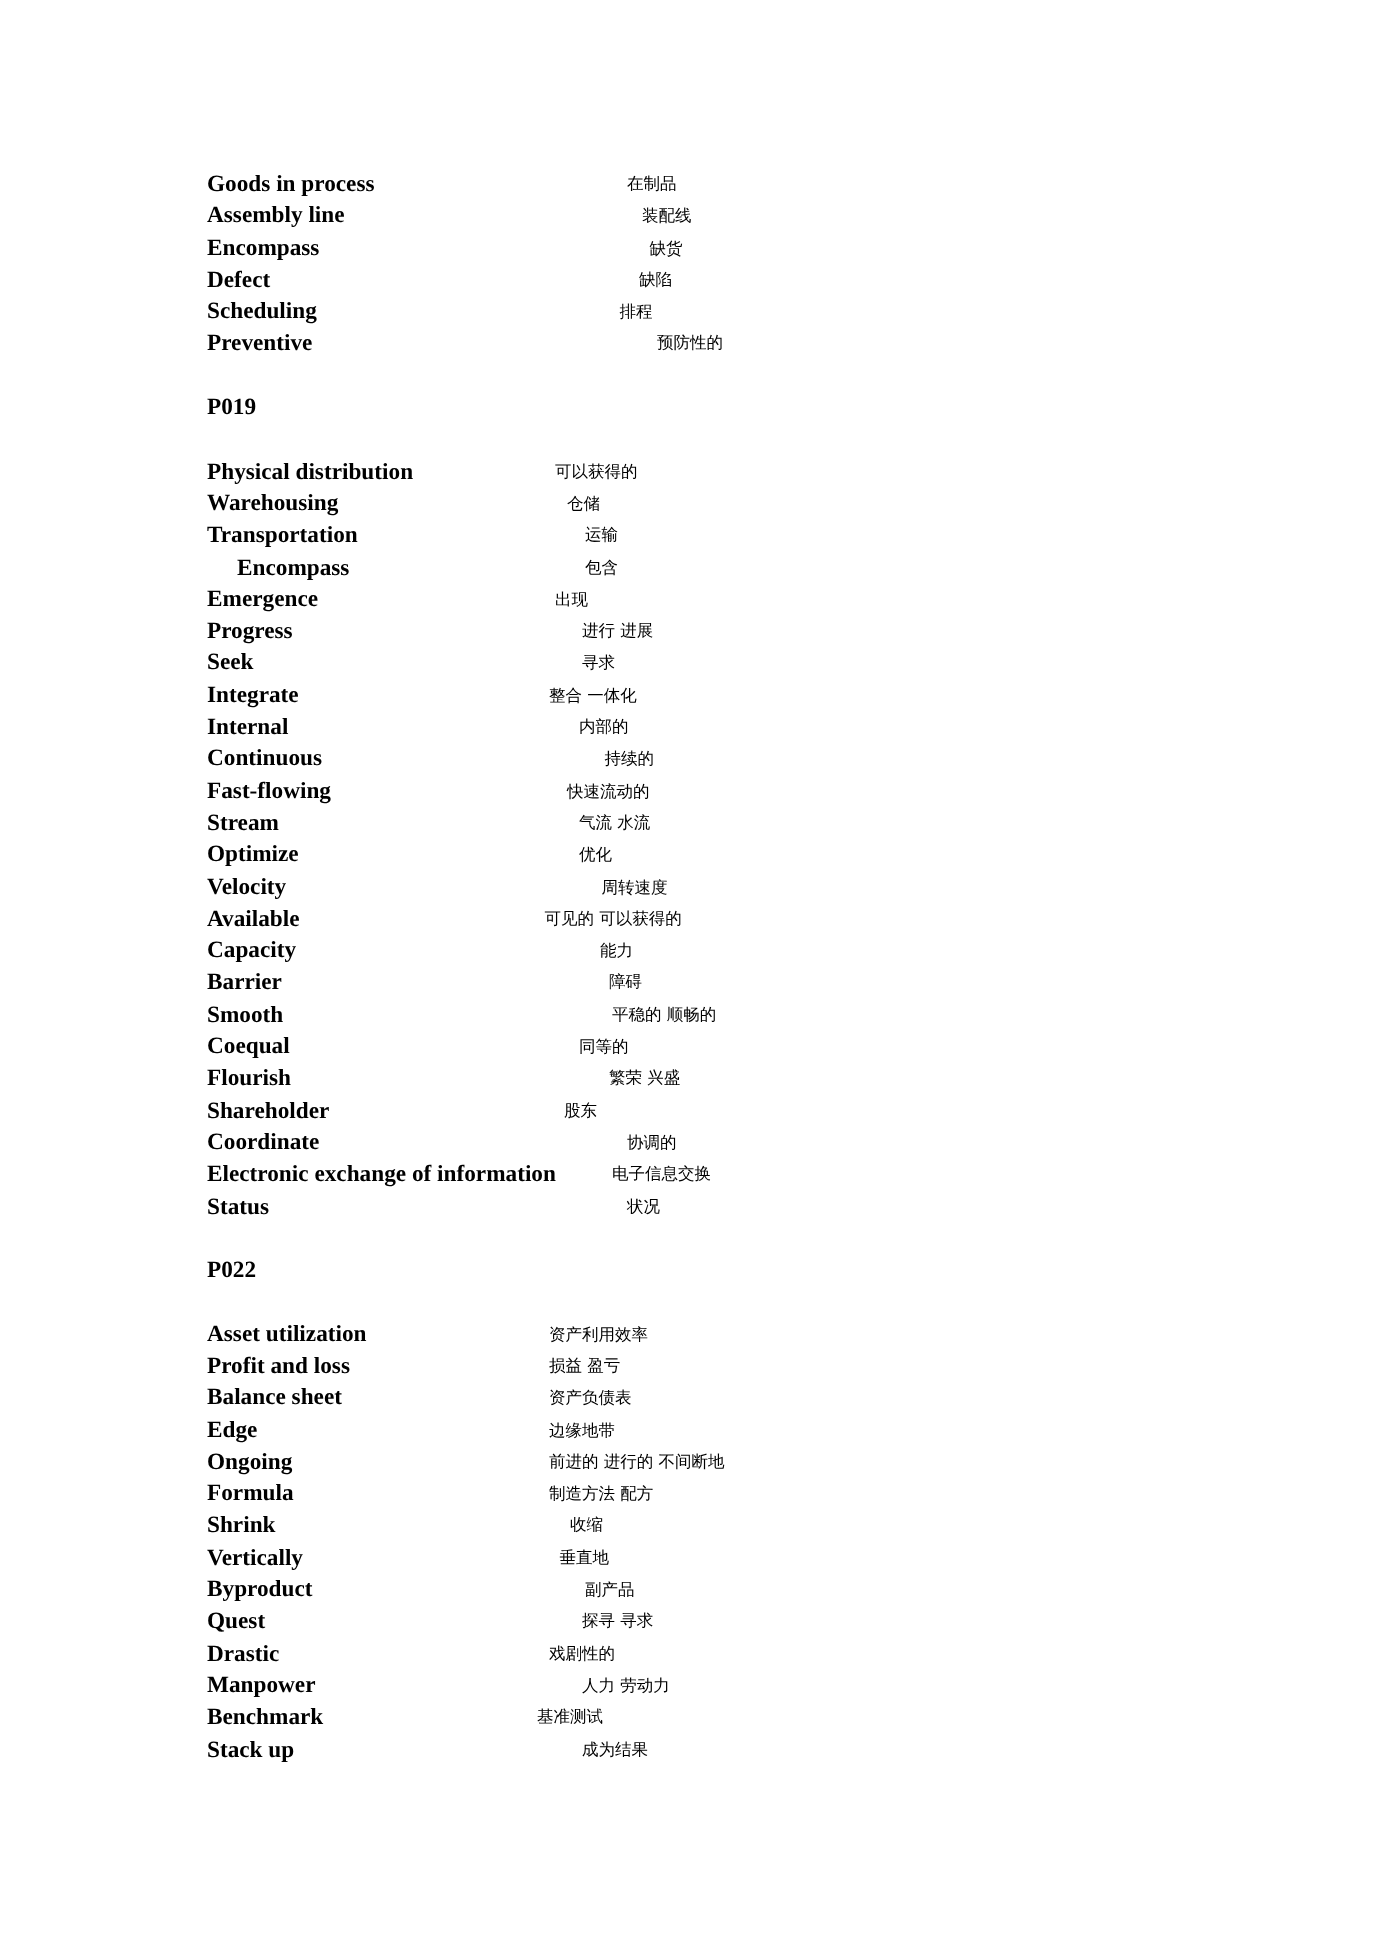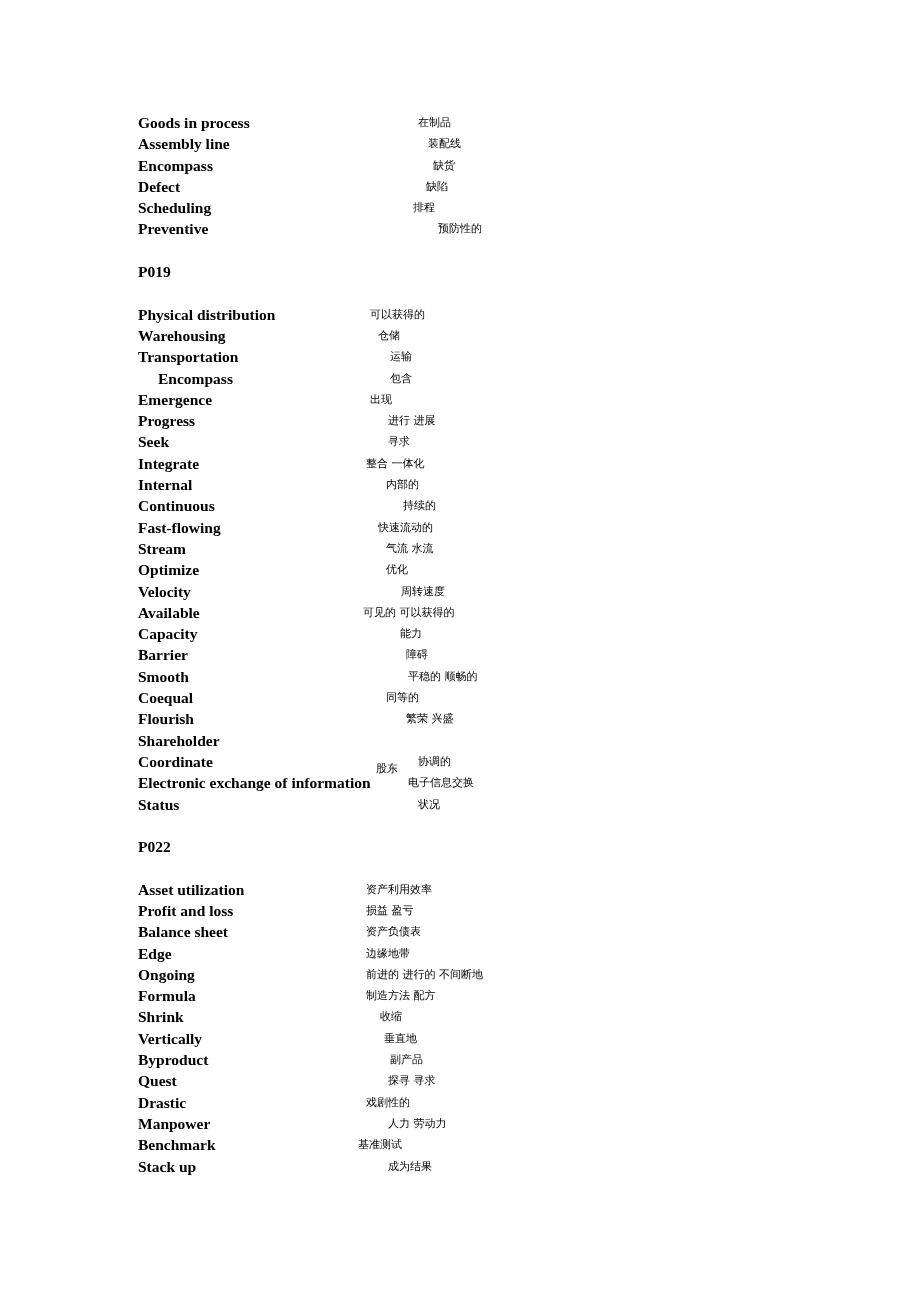--- a/index.html
+++ b/index.html
@@ -90,35 +90,35 @@
       <div class="row" style="position: relative;"><span class="term">Fast-flowing</span><span class="gloss" style="margin-left: 0px; position: absolute; left: 240px;">快速流动的</span></div>
       <div class="row" style="position: relative;"><span class="term">Stream</span><span class="gloss" style="margin-left: 0px; position: absolute; left: 248px;">气流  水流</span></div>
       <div class="row" style="position: relative;"><span class="term">Optimize</span><span class="gloss" style="margin-left: 0px; position: absolute; left: 248px;">优化</span></div>
       <div class="row" style="position: relative;"><span class="term">Velocity</span><span class="gloss" style="margin-left: 0px; position: absolute; left: 263px;">周转速度</span></div>
       <div class="row" style="position: relative;"><span class="term">Available</span><span class="gloss" style="margin-left: 0px; position: absolute; left: 225px;">可见的  可以获得的</span></div>
       <div class="row" style="position: relative;"><span class="term">Capacity</span><span class="gloss" style="margin-left: 0px; position: absolute; left: 262px;">能力</span></div>
       <div class="row" style="position: relative;"><span class="term">Barrier</span><span class="gloss" style="margin-left: 0px; position: absolute; left: 268px;">障碍</span></div>
       <div class="row" style="position: relative;"><span class="term">Smooth</span><span class="gloss" style="margin-left: 0px; position: absolute; left: 270px;">平稳的  顺畅的</span></div>
       <div class="row" style="position: relative;"><span class="term">Coequal</span><span class="gloss" style="margin-left: 0px; position: absolute; left: 248px;">同等的</span></div>
       <div class="row" style="position: relative;"><span class="term">Flourish</span><span class="gloss" style="margin-left: 0px; position: absolute; left: 268px;">繁荣  兴盛</span></div>
-      <div class="row" style="position: relative;"><span class="term">Shareholder</span><span class="gloss" style="margin-left: 0px; position: absolute; left: 238px; margin-top: 28px;">股东</span></div>
+      <div class="row" style="position: relative;"><span class="term">Shareholder</span><span class="gloss" style="margin-left: 0px; position: absolute; left: 238px;">股东</span></div>
       <div class="row" style="position: relative;"><span class="term">Coordinate</span><span class="gloss" style="margin-left: 0px; position: absolute; left: 280px;">协调的</span></div>
       <div class="row" style="position: relative;"><span class="term">Electronic exchange of information</span><span class="gloss" style="margin-left: 0px; position: absolute; left: 270px;">电子信息交换</span></div>
       <div class="row" style="position: relative;"><span class="term">Status</span><span class="gloss" style="margin-left: 0px; position: absolute; left: 280px;">状况</span></div>
       <div class="spacer"></div>
       <div class="section-head">P022</div>
       <div class="spacer"></div>
       <div class="row" style="position: relative;"><span class="term">Asset utilization</span><span class="gloss" style="margin-left: 0px; position: absolute; left: 228px;">资产利用效率</span></div>
       <div class="row" style="position: relative;"><span class="term">Profit and loss</span><span class="gloss" style="margin-left: 0px; position: absolute; left: 228px;">损益  盈亏</span></div>
       <div class="row" style="position: relative;"><span class="term">Balance sheet</span><span class="gloss" style="margin-left: 0px; position: absolute; left: 228px;">资产负债表</span></div>
       <div class="row" style="position: relative;"><span class="term">Edge</span><span class="gloss" style="margin-left: 0px; position: absolute; left: 228px;">边缘地带</span></div>
       <div class="row" style="position: relative;"><span class="term">Ongoing</span><span class="gloss" style="margin-left: 0px; position: absolute; left: 228px;">前进的  进行的  不间断地</span></div>
       <div class="row" style="position: relative;"><span class="term">Formula</span><span class="gloss" style="margin-left: 0px; position: absolute; left: 228px;">制造方法  配方</span></div>
       <div class="row" style="position: relative;"><span class="term">Shrink</span><span class="gloss" style="margin-left: 0px; position: absolute; left: 242px;">收缩</span></div>
-      <div class="row" style="position: relative;"><span class="term">Vertically</span><span class="gloss" style="margin-left: 11px; position: absolute; left: 235px;">垂直地</span></div>
+      <div class="row" style="position: relative;"><span class="term">Vertically</span><span class="gloss" style="margin-left: 0px; position: absolute; left: 235px;">垂直地</span></div>
       <div class="row" style="position: relative;"><span class="term">Byproduct</span><span class="gloss" style="margin-left: 0px; position: absolute; left: 252px;">副产品</span></div>
       <div class="row" style="position: relative;"><span class="term">Quest</span><span class="gloss" style="margin-left: 0px; position: absolute; left: 250px;">探寻  寻求</span></div>
       <div class="row" style="position: relative;"><span class="term">Drastic</span><span class="gloss" style="margin-left: 0px; position: absolute; left: 228px;">戏剧性的</span></div>
       <div class="row" style="position: relative;"><span class="term">Manpower</span><span class="gloss" style="margin-left: 0px; position: absolute; left: 250px;">人力  劳动力</span></div>
       <div class="row" style="position: relative;"><span class="term">Benchmark</span><span class="gloss" style="margin-left: 0px; position: absolute; left: 220px;">基准测试</span></div>
       <div class="row" style="position: relative;"><span class="term">Stack up</span><span class="gloss" style="margin-left: 0px; position: absolute; left: 250px;">成为结果</span></div>
     </div>
 </div>
 
 </body></html>

